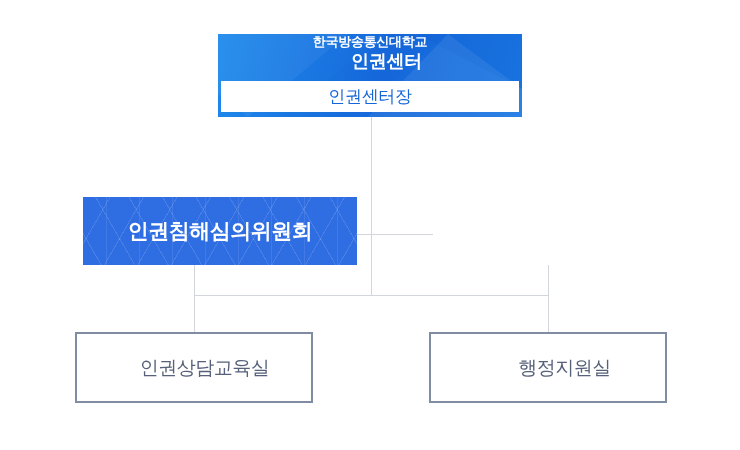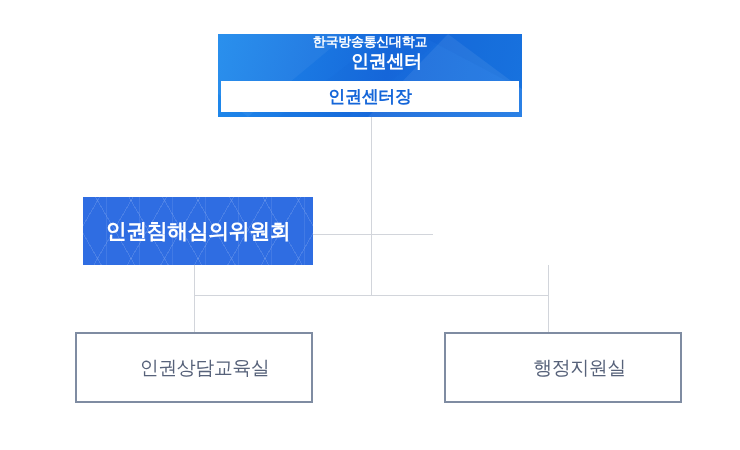--- a/index.html
+++ b/index.html
@@ -32,51 +32,51 @@
     color:#ffffff; font-size:13px; font-weight:600; line-height:16px; letter-spacing:-0.3px;
   }
   .root-center {
     color:#ffffff; font-size:18px; font-weight:700; line-height:22px; letter-spacing:-0.3px;margin-left:33px;
   }
   .root-director {
     position:absolute; left:3px; right:3px; top:47px; height:31px; z-index:3;
     background:#ffffff; display:flex; align-items:center; justify-content:center;
   }
   .root-director span {
-    color:var(--director-text,#1566d9); font-size:17px; font-weight:700; letter-spacing:-0.3px;
+    color:var(--director-text,#1566d9); font-size:17px; font-weight:400; letter-spacing:-0.3px;
   }
 
   
   .committee {
     position:absolute; top:197px; height:68px;
     display:flex; align-items:center; justify-content:center;
     overflow:hidden;
   }
-  .committee.blue { left:83px;  width:230px; background:var(--committee-blue,#2f6de2); }
+  .committee.blue { left:83px;  width:274px; background:var(--committee-blue,#2f6de2); }
   .committee.gray { left:433px; width:231px; background:var(--committee-gray,#7b87a0); }
   .committee::before {          
     content:""; position:absolute; inset:-10px;
     background:
       repeating-linear-gradient( 60deg, rgba(255,255,255,.13) 0 1px, transparent 1px 29px),
       repeating-linear-gradient(-60deg, rgba(255,255,255,.13) 0 1px, transparent 1px 29px),
       repeating-linear-gradient( 90deg, rgba(255,255,255,.09) 0 1px, transparent 1px 33px);
   }
   .committee .label {
     position:relative; z-index:2; color:#ffffff; font-size:21px; font-weight:700;
     letter-spacing:-0.5px;
   }
 
   
   .office {
     position:absolute; top:332px; width:238px; height:71px;
     background:#ffffff; border:2px solid var(--box-border,#7f8ca2);
     display:flex; align-items:center; justify-content:center;
   }
   .office.left  { left:75px; }
-  .office.right { left:444px;padding-left:12px; }
+  .office.right { left:429px;padding-left:12px; }
   .office .label {
     color:var(--box-text,#57627a); font-size:19px; font-weight:500; letter-spacing:-0.5px;margin-left:21px;
   }
 </style>
 </head>
 <body>
 
 <div class="stage">
 
   <div class="line v line-root-drop"></div>

